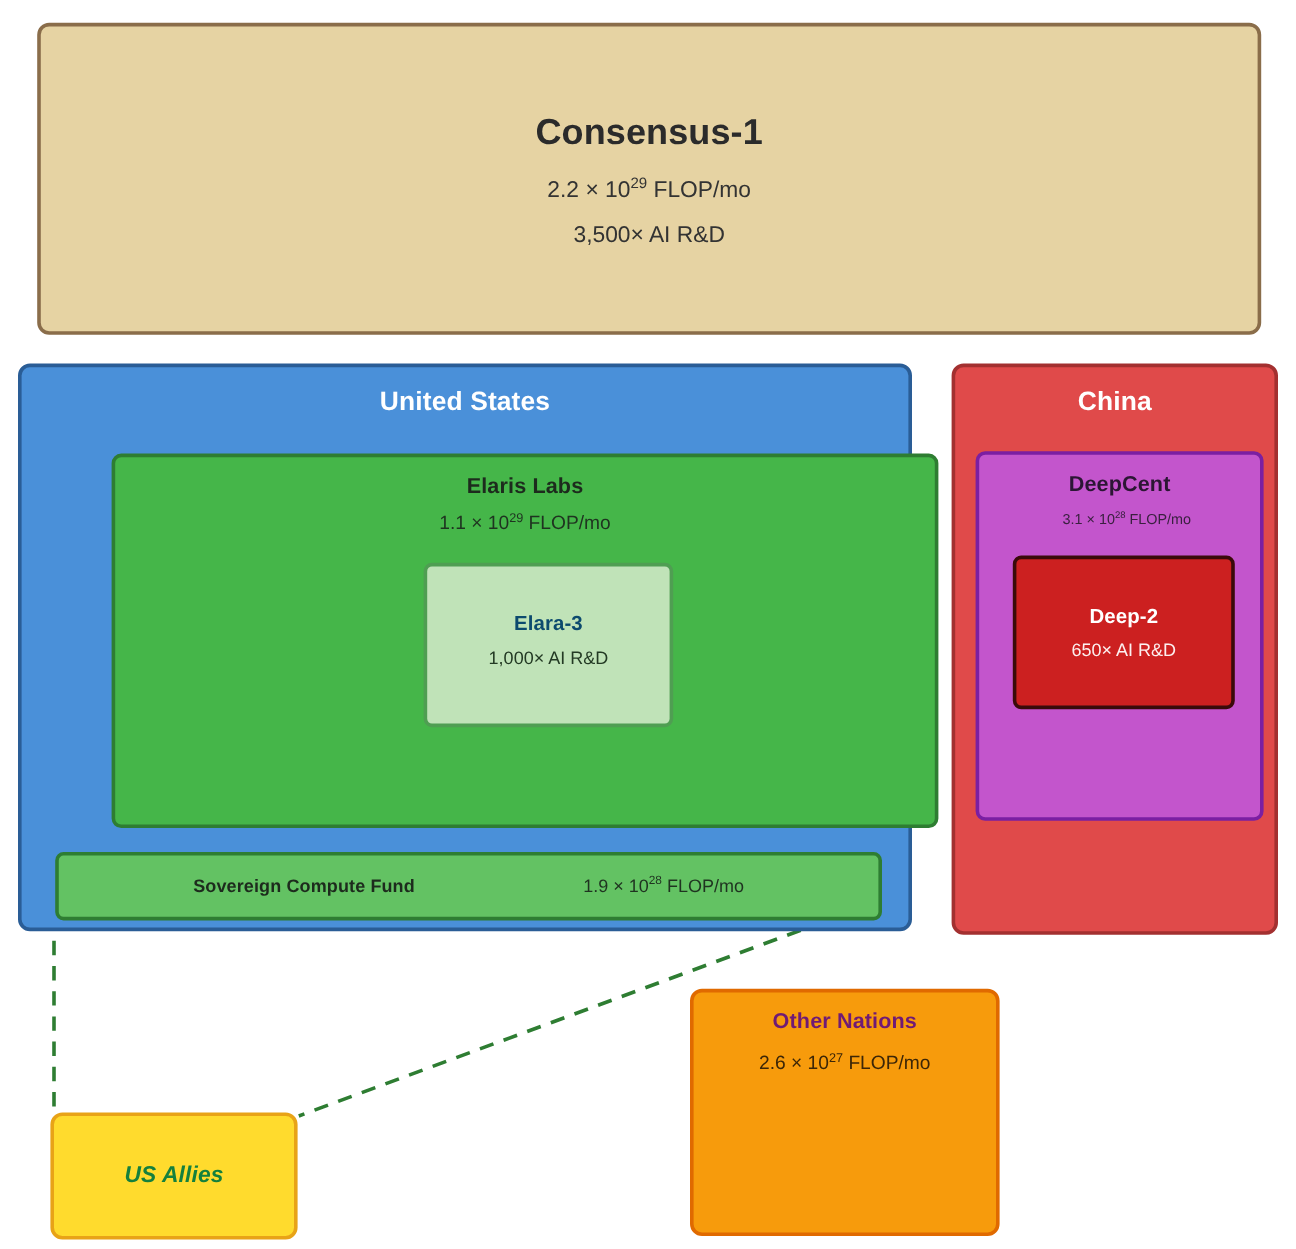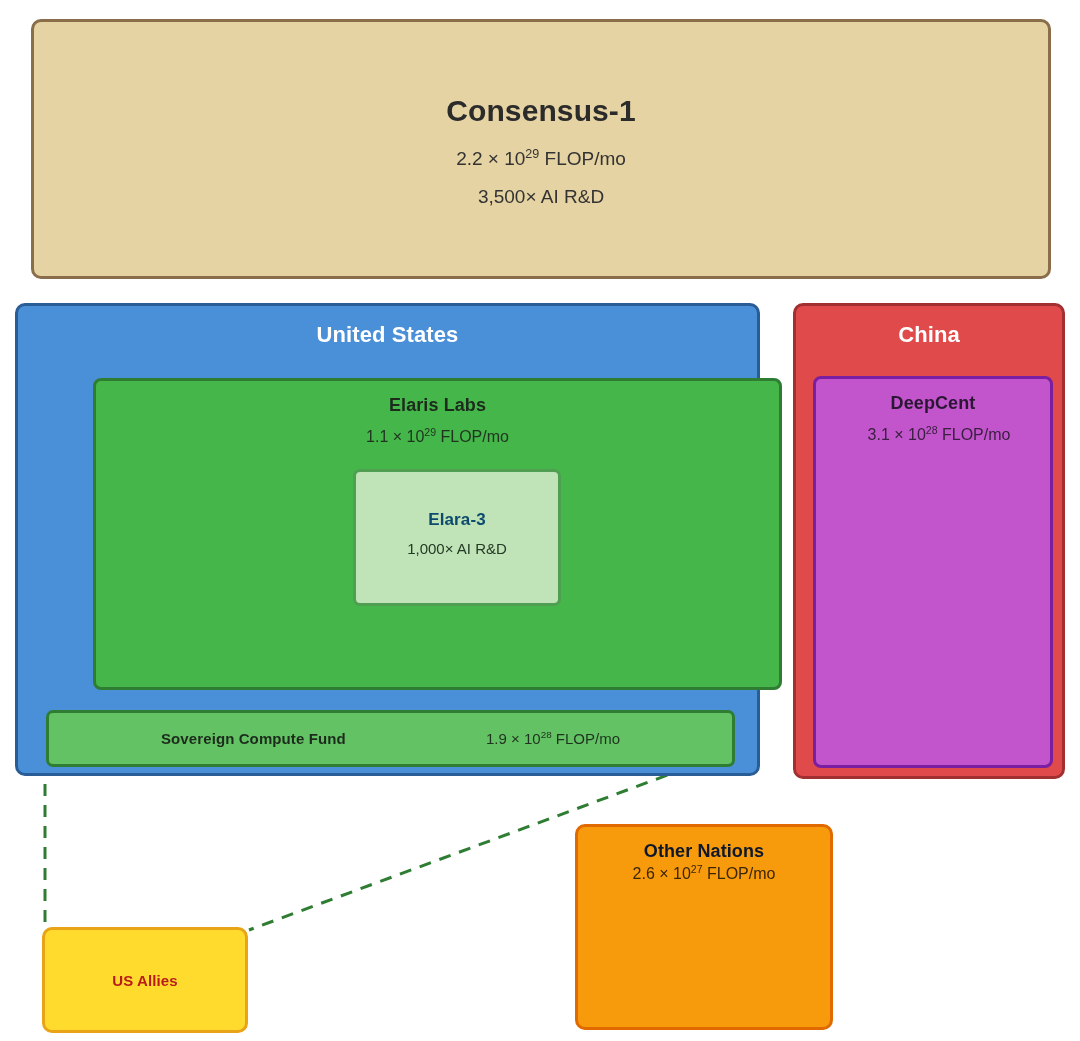--- a/index.html
+++ b/index.html
@@ -151,34 +151,34 @@
     padding-top: 16px;
   }
   #china > .title {
     font-size: 22px;
     color: #ffffff;
   }
 
   
   #deepcent {
     left: 17px; top: 70px;
-    width: 240px; height: 392px;
+    width: 240px; height: 308px;
     background: #c355cc;
     border-width: 3px;
     border-color: #7b1fa2;
     border-radius: 8px;
     padding-top: 14px;
   }
   #deepcent > .title {
     font-size: 18px;
     color: #2b1634;
     margin-bottom: 12px;
   }
   #deepcent > .sub {
-    font-size: 16px;
+    font-size: 12px;
     color: #3a2040;
     margin-left: 12px;
   }
 
   
   #deep-2 {
     left: 28px; top: 84px;
     width: 185px; height: 128px;
     background: #cc2020;
     border-width: 3px;
@@ -201,22 +201,22 @@
     left: 575px; top: 824px;
     width: 258px; height: 206px;
     background: #f79b0c;
     border-width: 3px;
     border-color: #e06a00;
     border-radius: 10px;
     padding-top: 14px;
   }
   #other-nations > .title {
     font-size: 18px;
-    color: #0f172a;
-    margin-bottom: 3px;
+    color: #701a75;
+    margin-bottom: 16px;
   }
   #other-nations > .sub {
     font-size: 16px;
     color: #3c2607;
   }
 
   
   #agent-4 {
     left: 25px; top: 94px;
     width: 205px; height: 90px;
@@ -242,22 +242,23 @@
     width: 206px; height: 106px;
     background: #ffdb2d;
     border-width: 3px;
     border-color: #e8a317;
     border-radius: 10px;
     display: flex;
     align-items: center;
     justify-content: center;
   }
   #us-allies .title {
-    font-size: 15px;
-    color: #b91c1c;
+    font-size: 19px;
+    color: #15803d;
+    font-style: italic;
   }
 
   
   #connectors {
     position: absolute;
     left: 0; top: 0;
     width: 1080px; height: 1041px;
     pointer-events: none;
   }
 </style>
@@ -302,20 +303,24 @@
     </div>
   </div>
 
   <div class="node" id="china">
     <div class="title">China</div>
 
     <div class="node" id="deepcent">
       <div class="title">DeepCent</div>
       <div class="sub"><span>3.1 × 10</span><sup>28</sup><span> FLOP/mo</span></div>
 
+      <div class="node" id="deep-2">
+        <div class="title">Deep-2</div>
+        <div class="sub">650× AI R&amp;D</div>
+      </div>
     </div>
   </div>
 
   <div class="node" id="other-nations">
     <div class="title">Other Nations</div>
     <div class="sub"><span>2.6 × 10</span><sup>27</sup><span> FLOP/mo</span></div>
 
   </div>
 
   <div class="node" id="us-allies">

